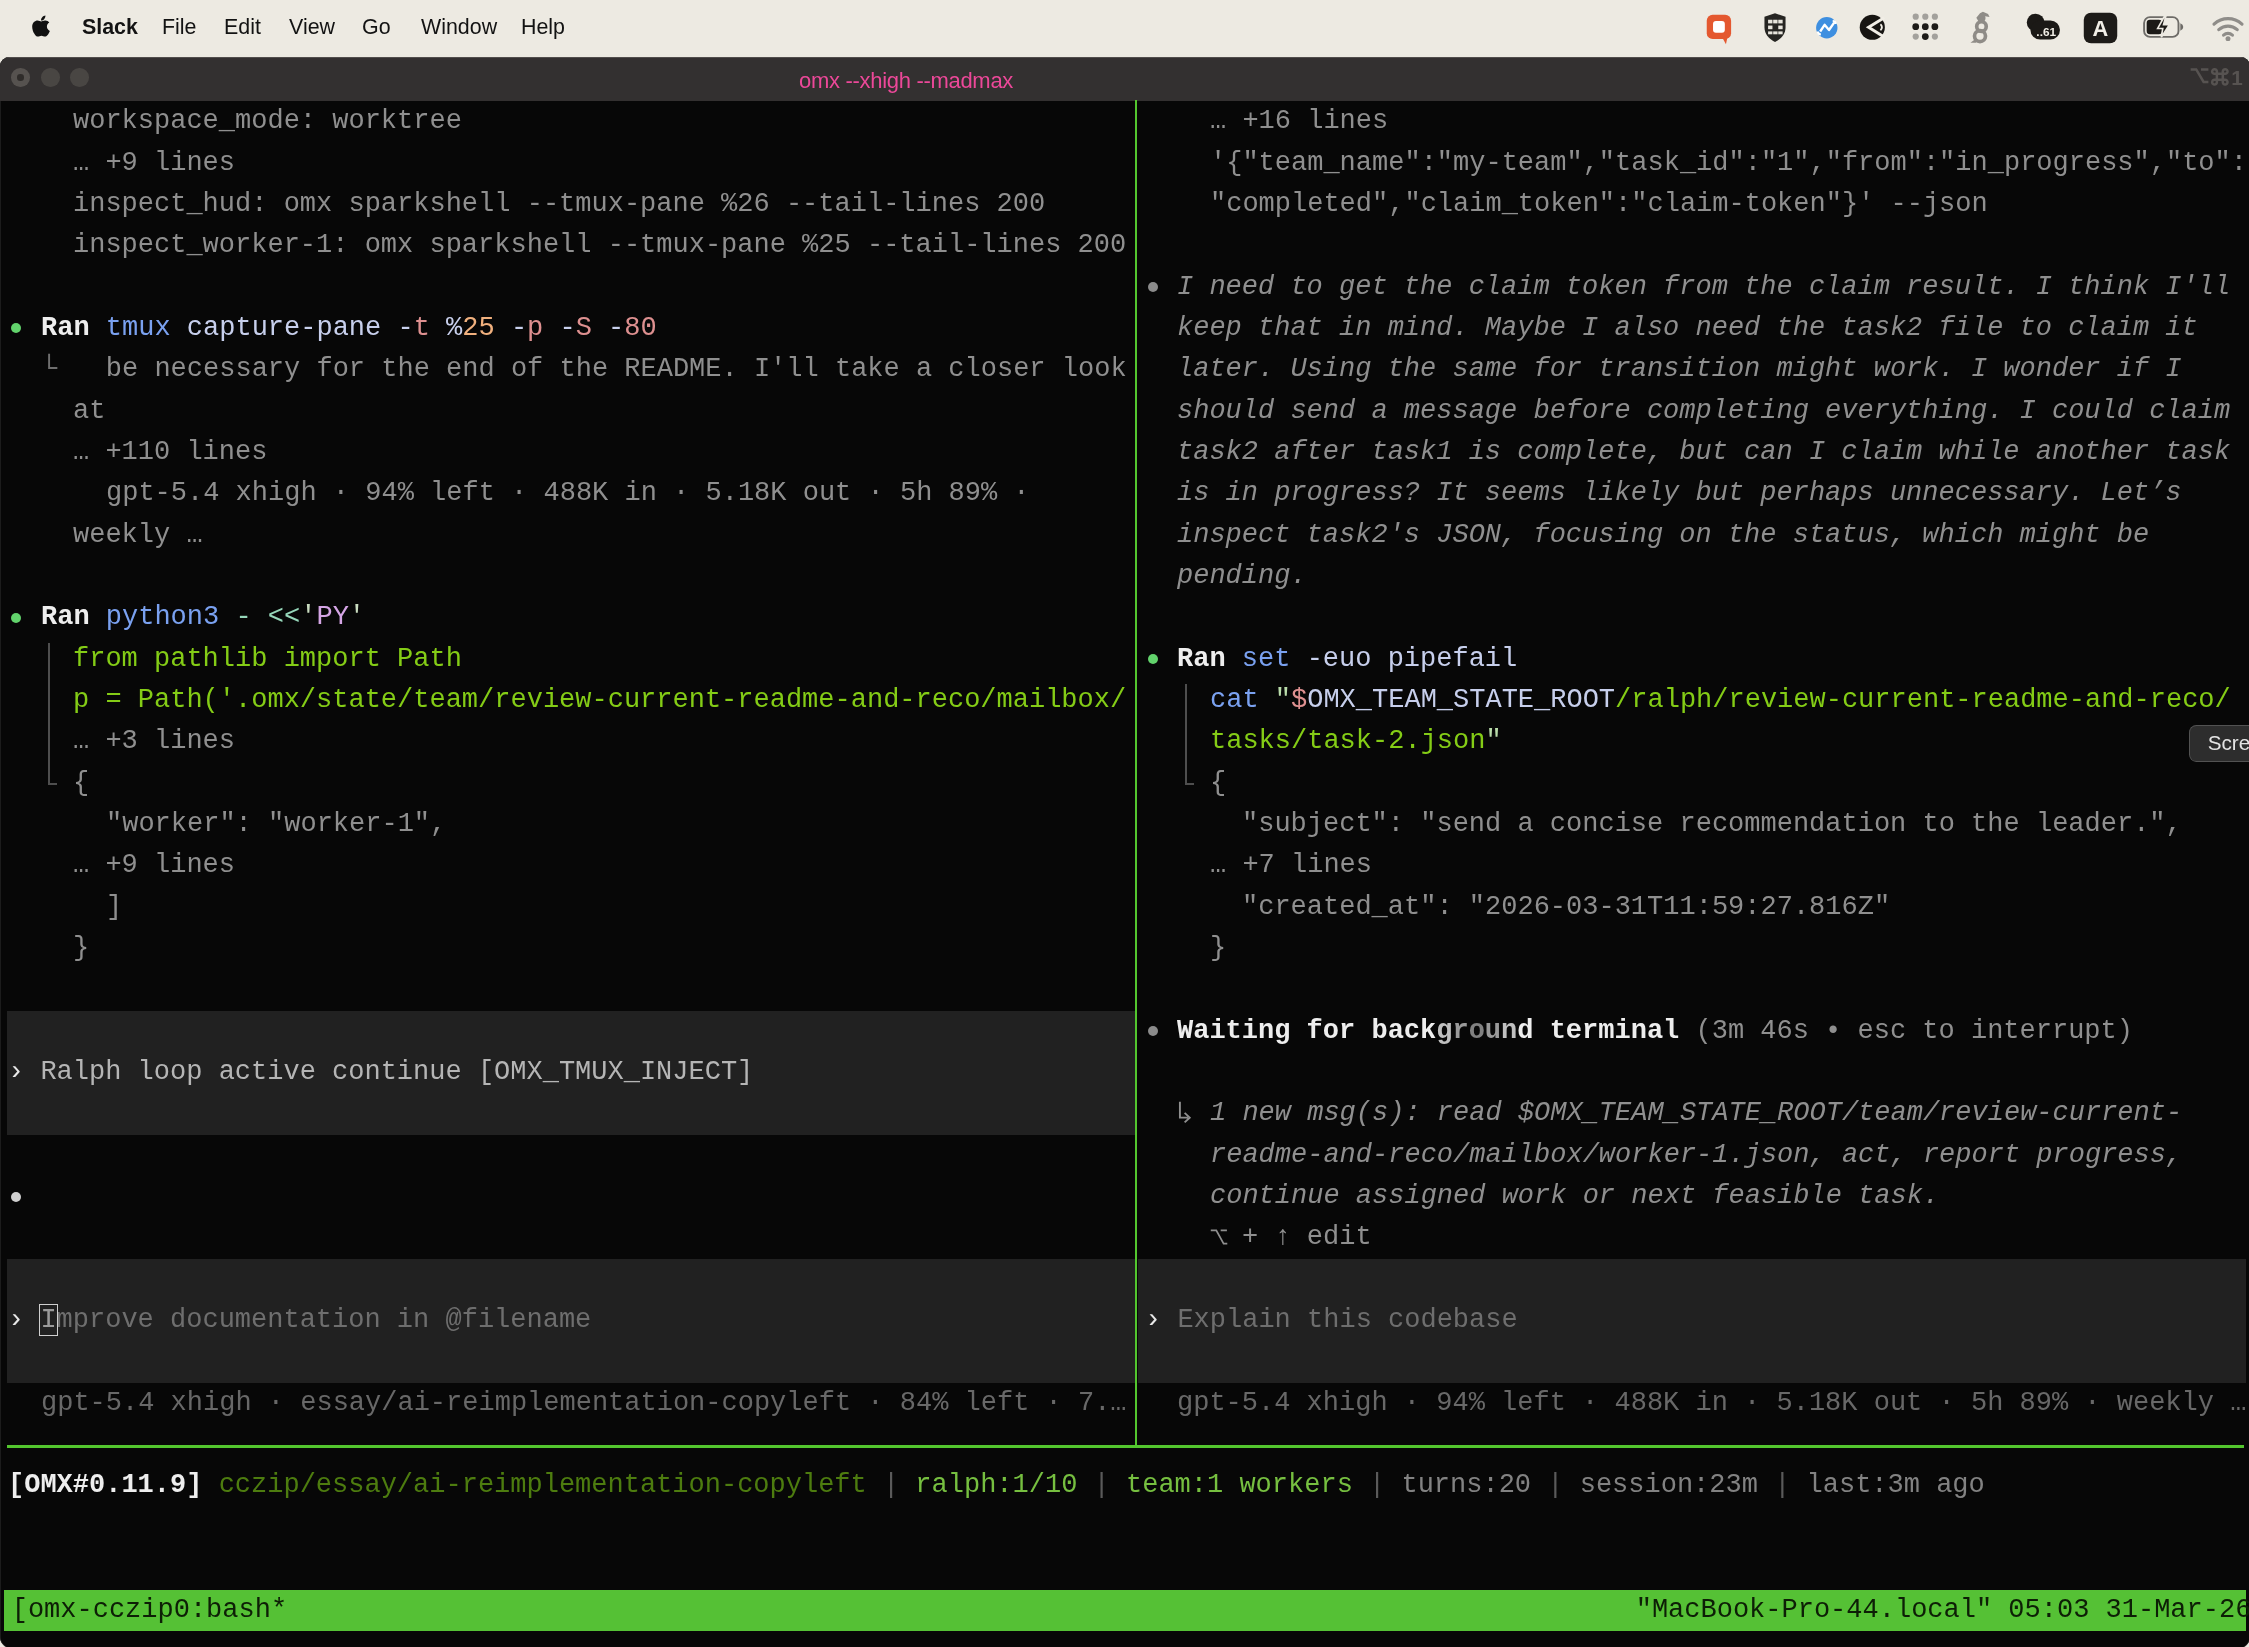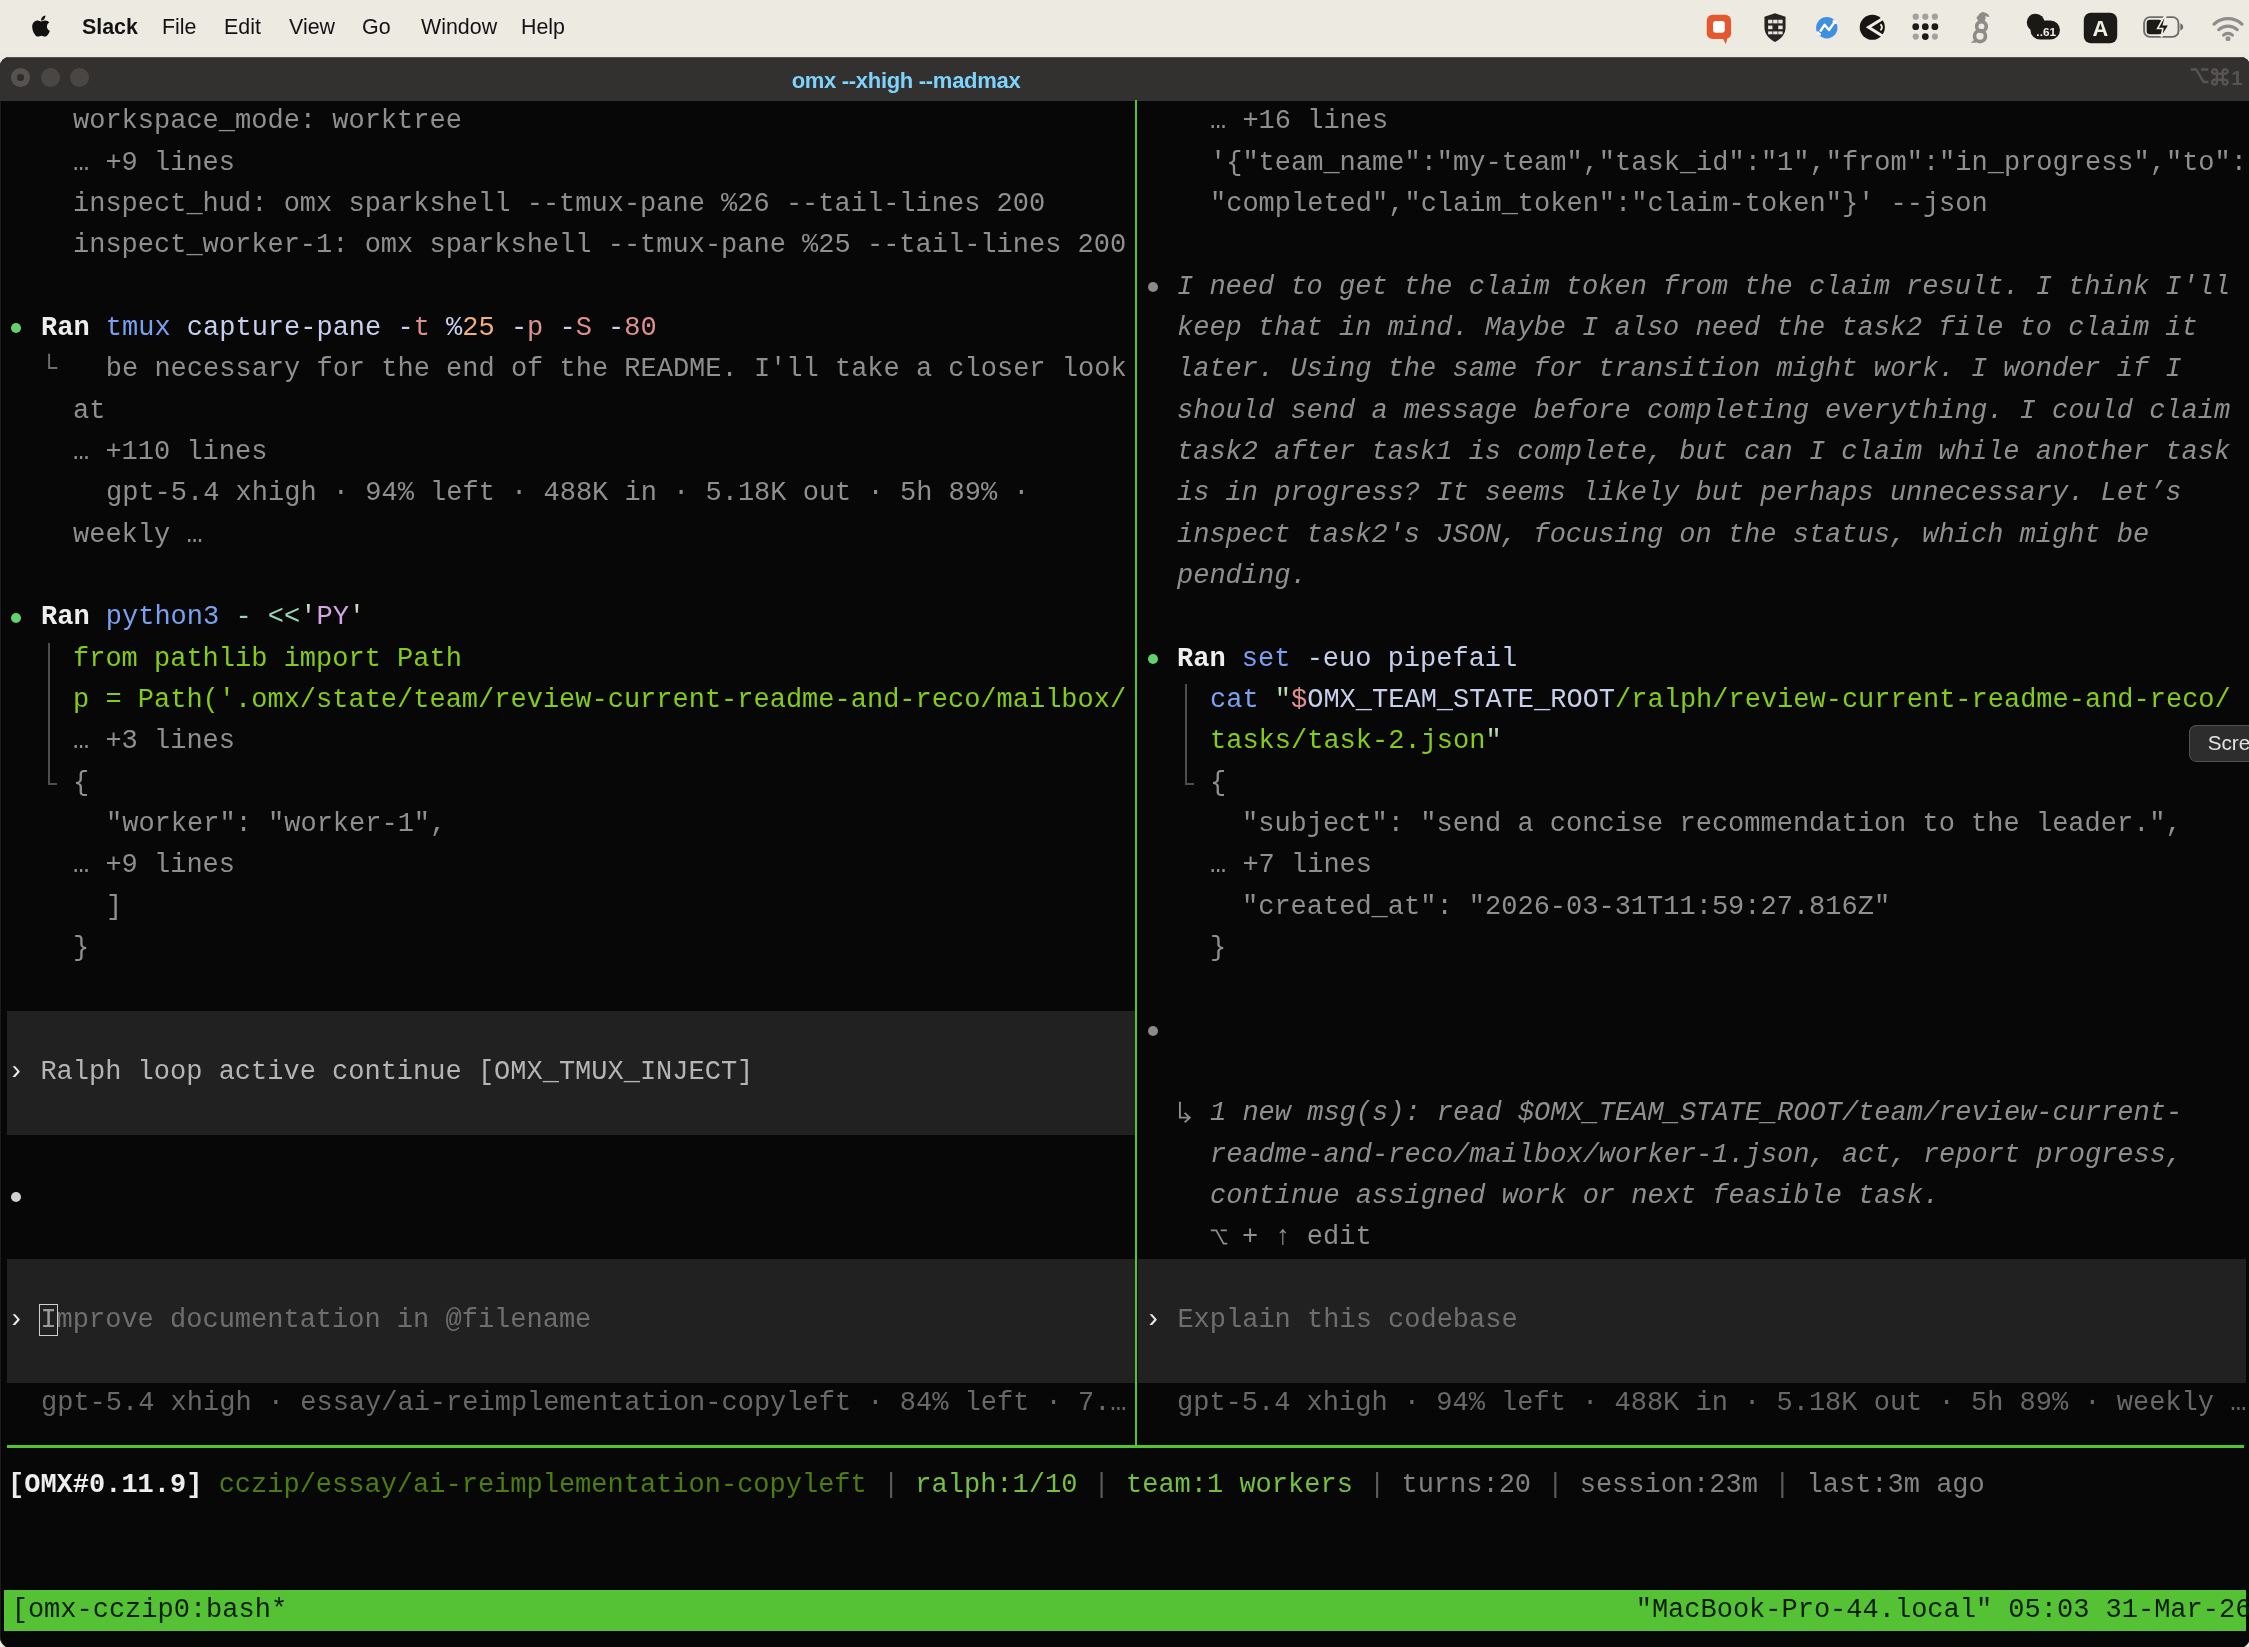--- a/index.html
+++ b/index.html
@@ -1,20 +1,20 @@
 <!DOCTYPE html>
 <html style="font-size:11.8px"><head><meta charset="utf-8"><style>
 *{margin:0;padding:0;box-sizing:border-box}
 html,body{width:2250px;height:1648px;overflow:hidden;background:#ece9e1}
 body{position:relative;font-family:"Liberation Sans",sans-serif}
 #menubar{position:absolute;left:0;top:0;width:2250px;height:54px;background:#edeae2}
 .mi{position:absolute;top:0;height:54px;line-height:54px;font-size:21.4px;color:#131313}
 #win{position:absolute;left:0;top:57px;width:2250px;height:1591px;background:#070707;border-radius:9.6px 9.6px 11px 11px;overflow:hidden;box-shadow:inset 0.7px 0 0 #262626,inset -0.7px 0 0 #262626}
 #tbar{position:absolute;left:0;top:0;width:2250px;height:44px;background:#333030;border-top:0.7px solid #524e4c}
-#title{position:absolute;left:0;top:0;width:1812px;height:44px;line-height:46px;text-align:center;font-size:22px;font-weight:bold;color:#7dd3fc;letter-spacing:-0.3px}
+#title{position:absolute;left:0;top:0;width:1812px;height:44px;line-height:46px;text-align:center;font-size:22px;font-weight:normal;color:#ec4899;letter-spacing:-0.3px}
 .tl{position:absolute;top:10px;width:18.5px;height:18.5px;border-radius:50%}
 .t{position:absolute;font-family:"Liberation Mono",monospace;font-size:27px;line-height:41px;white-space:pre;color:#949494}
 i{font-style:normal}
 .g{color:#8f8f8f}
 .dd{color:#686868}
 .w{color:#eeeeee;font-weight:bold}
 .wb{color:#e8e8e8}
 .bl{color:#7aa1f0}
 .lv{color:#c7cfec}
 .ro{color:#de9090}
@@ -197,20 +197,21 @@
 <div class="t" style="left:1177px;top:458px"><i class="it">inspect task2's JSON, focusing on the status, which might be</i></div>
 <div class="t" style="left:1177px;top:499px"><i class="it">pending.</i></div>
 <div class="t" style="left:1177px;top:582px"><i class="w">Ran</i> <i class="bl">set</i> <i class="lv">-euo pipefail</i></div>
 <div class="t" style="left:1210px;top:623px"><i class="bl">cat</i> <i class="gq">"</i><i class="ro">$</i><i class="lv">OMX_TEAM_STATE_ROOT</i><i class="gr">/ralph/review-current-readme-and-reco/</i></div>
 <div class="t" style="left:1210px;top:664px"><i class="gr">tasks/task-2.json</i><i class="gq">"</i></div>
 <div class="t" style="left:1210px;top:706px"><i class="g">{</i></div>
 <div class="t" style="left:1242px;top:747px"><i class="g">"subject": "send a concise recommendation to the leader.",</i></div>
 <div class="t" style="left:1210px;top:788px"><i class="g">… +7 lines</i></div>
 <div class="t" style="left:1242px;top:830px"><i class="g">"created_at": "2026-03-31T11:59:27.816Z"</i></div>
 <div class="t" style="left:1210px;top:871px"><i class="g">}</i></div>
+<div class="t" style="left:1177px;top:954px"><i class="w">Waiting for back</i><i class="s1">g</i><i class="s2">r</i><i class="s3">o</i><i class="s2">u</i><i class="s1">n</i><i class="w">d terminal</i> <i class="g">(3m 46s • esc to interrupt)</i></div>
 <div class="t" style="left:1210px;top:1036px"><i class="it">1 new msg(s): read $OMX_TEAM_STATE_ROOT/team/review-current-</i></div>
 <div class="t" style="left:1210px;top:1078px"><i class="it">readme-and-reco/mailbox/worker-1.json, act, report progress,</i></div>
 <div class="t" style="left:1210px;top:1119px"><i class="it">continue assigned work or next feasible task.</i></div>
 <div class="t" style="left:1242px;top:1160px"><i class="g">+ ↑ edit</i></div>
 <div class="t" style="left:1145px;top:1243px"><i class="wb">›</i> <i class="ph">Explain this codebase</i></div>
 <div class="t" style="left:1177px;top:1326px"><i class="dd">gpt-5.4 xhigh · 94% left · 488K in · 5.18K out · 5h 89% · weekly …</i></div>
 <div class="t" style="left:8px;top:1408px"><i class="w">[OMX#0.11.9]</i> <i class="cy">cczip/essay/ai-reimplementation-copyleft</i> <i class="sp">|</i> <i class="hg">ralph:1/10</i> <i class="sp">|</i> <i class="hg">team:1 workers</i> <i class="sp">|</i> <i class="hd">turns:20</i> <i class="sp">|</i> <i class="hd">session:23m</i> <i class="sp">|</i> <i class="hd">last:3m ago</i></div>
   <svg class="ic" style="left:1177px;top:1043px" width="16" height="28" viewBox="0 0 22 38">
  <path d="M4 2 V24 H15 M10.5 17.5 L17.5 24 L10.5 30.5" stroke="#8f8f8f" stroke-width="2.6" fill="none"></path>
 </svg>

